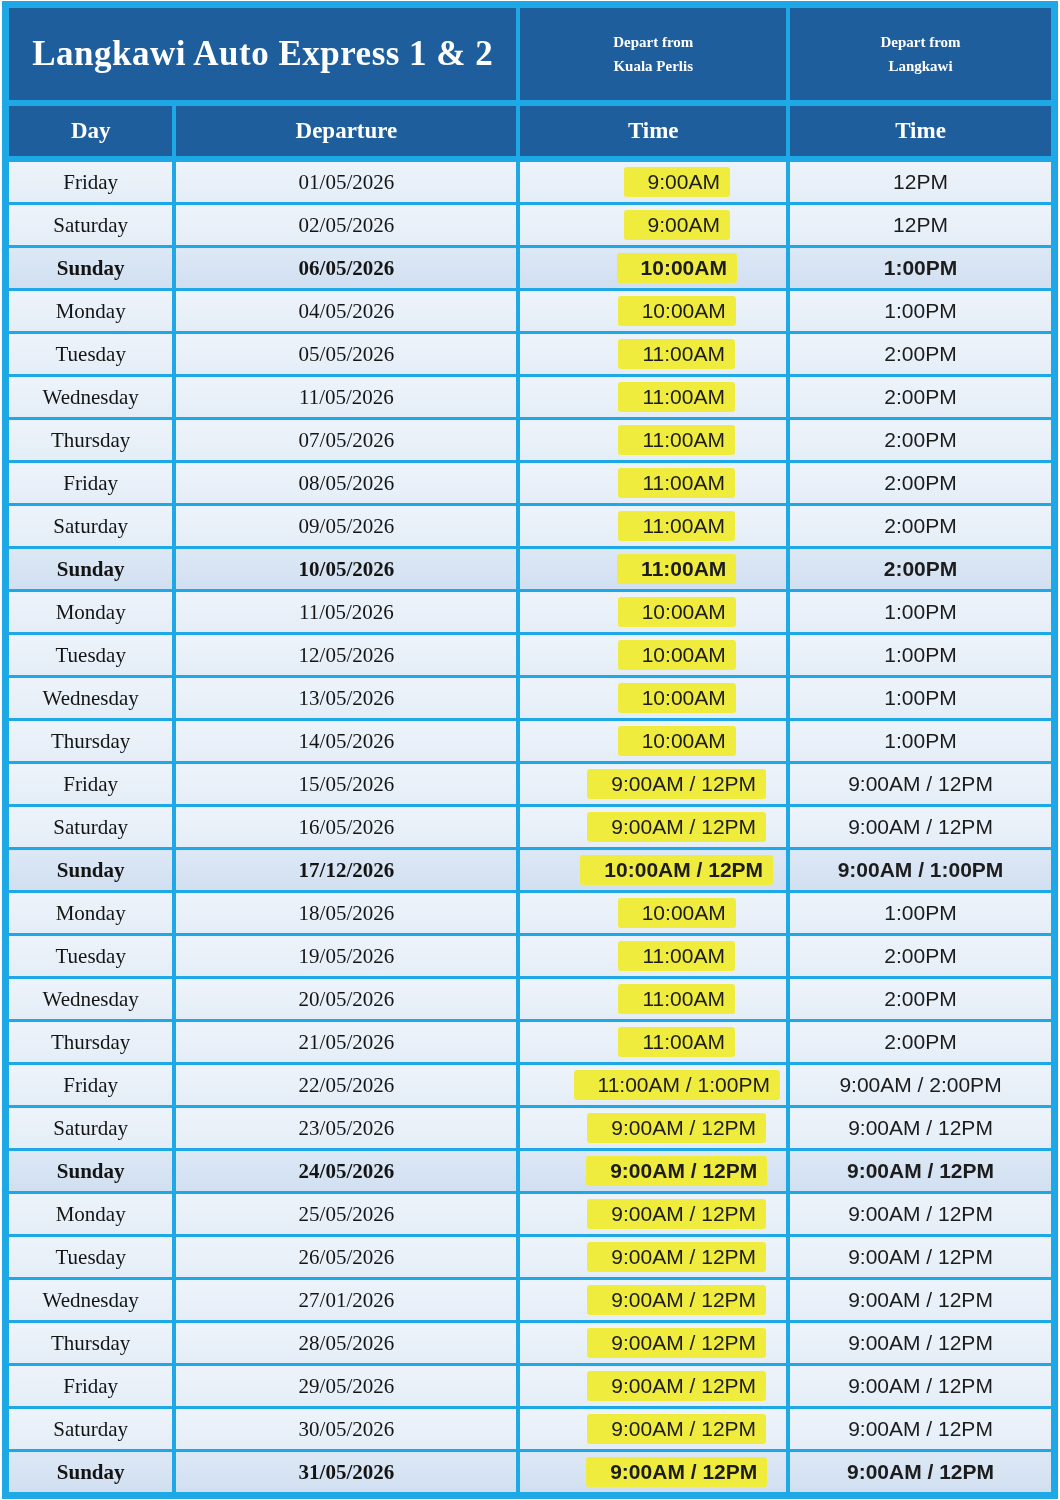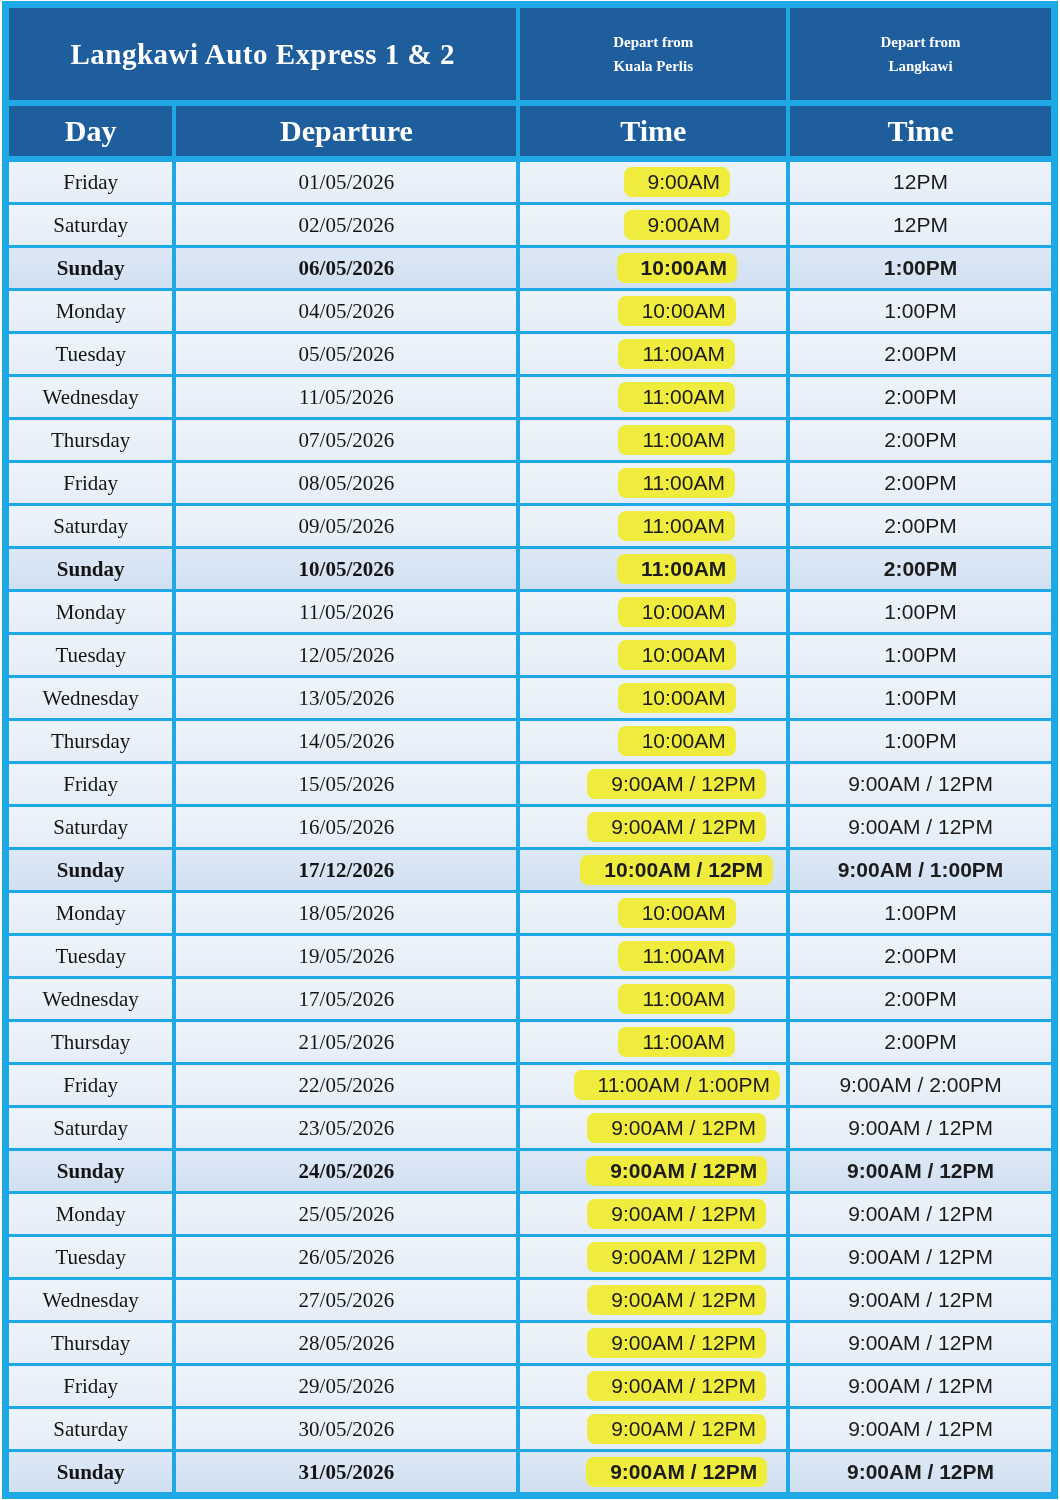--- a/index.html
+++ b/index.html
@@ -33,44 +33,44 @@
     padding:0;
     overflow:hidden;
   }
   thead th{
     background:var(--header-blue);
     color:var(--header-text);
     font-family:"Liberation Serif", serif;
     font-weight:bold;
   }
   tr.head-top th{height:92px;border-bottom-width:6px;}
-  th.title-cell{font-size:29px;letter-spacing:0.5px;}
+  th.title-cell{font-size:35px;letter-spacing:0.5px;}
   th.depart-cell{font-size:15px;line-height:1.6;}
-  tr.head-sub th{height:50px;font-size:30px;border-bottom-width:6px;}
+  tr.head-sub th{height:50px;font-size:23px;border-bottom-width:6px;}
   tbody td{
     height:40px;
     background:linear-gradient(180deg,var(--row-light) 0%,var(--row-light2) 100%);
     color:var(--body-text);
   }
   tbody tr.sunday td{
     background:linear-gradient(180deg,var(--row-sunday) 0%,var(--row-sunday2) 100%);
     font-weight:bold;
   }
   td.day,td.date{
     font-family:"Liberation Serif", serif;
     font-size:21px;
   }
   td.time{
     font-family:"Liberation Sans", sans-serif;
     font-size:21px;
     color:#1c1c1c;
   }
   .hl{
     background:var(--highlight-yellow);
-    border-radius:8px;
+    border-radius:3px;
     padding:3px 10px 4px 24px;
     box-decoration-break:clone;
     white-space:nowrap;
     margin-left:47px;
   }
 </style>
 </head>
 <body>
 
 <table class="schedule">
@@ -209,21 +209,21 @@
         <td class="time">1:00PM</td>
       </tr>
       <tr>
         <td class="day">Tuesday</td>
         <td class="date">19/05/2026</td>
         <td class="time"><span class="hl">11:00AM</span></td>
         <td class="time">2:00PM</td>
       </tr>
       <tr>
         <td class="day">Wednesday</td>
-        <td class="date">17/05/2026</td>
+        <td class="date">20/05/2026</td>
         <td class="time"><span class="hl">11:00AM</span></td>
         <td class="time">2:00PM</td>
       </tr>
       <tr>
         <td class="day">Thursday</td>
         <td class="date">21/05/2026</td>
         <td class="time"><span class="hl">11:00AM</span></td>
         <td class="time">2:00PM</td>
       </tr>
       <tr>
@@ -251,21 +251,21 @@
         <td class="time">9:00AM / 12PM</td>
       </tr>
       <tr>
         <td class="day">Tuesday</td>
         <td class="date">26/05/2026</td>
         <td class="time"><span class="hl">9:00AM / 12PM</span></td>
         <td class="time">9:00AM / 12PM</td>
       </tr>
       <tr>
         <td class="day">Wednesday</td>
-        <td class="date">27/05/2026</td>
+        <td class="date">27/01/2026</td>
         <td class="time"><span class="hl">9:00AM / 12PM</span></td>
         <td class="time">9:00AM / 12PM</td>
       </tr>
       <tr>
         <td class="day">Thursday</td>
         <td class="date">28/05/2026</td>
         <td class="time"><span class="hl">9:00AM / 12PM</span></td>
         <td class="time">9:00AM / 12PM</td>
       </tr>
       <tr>

